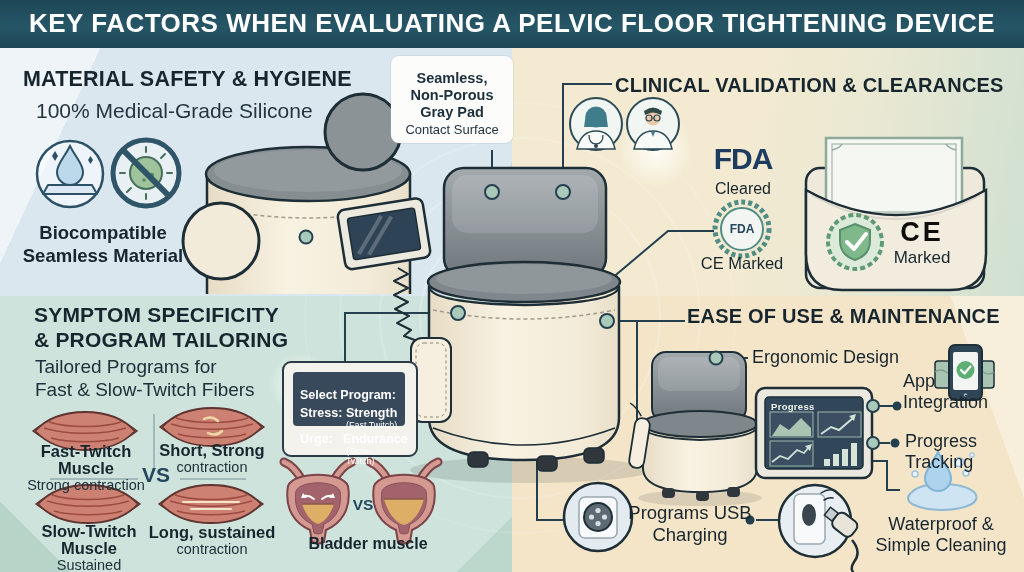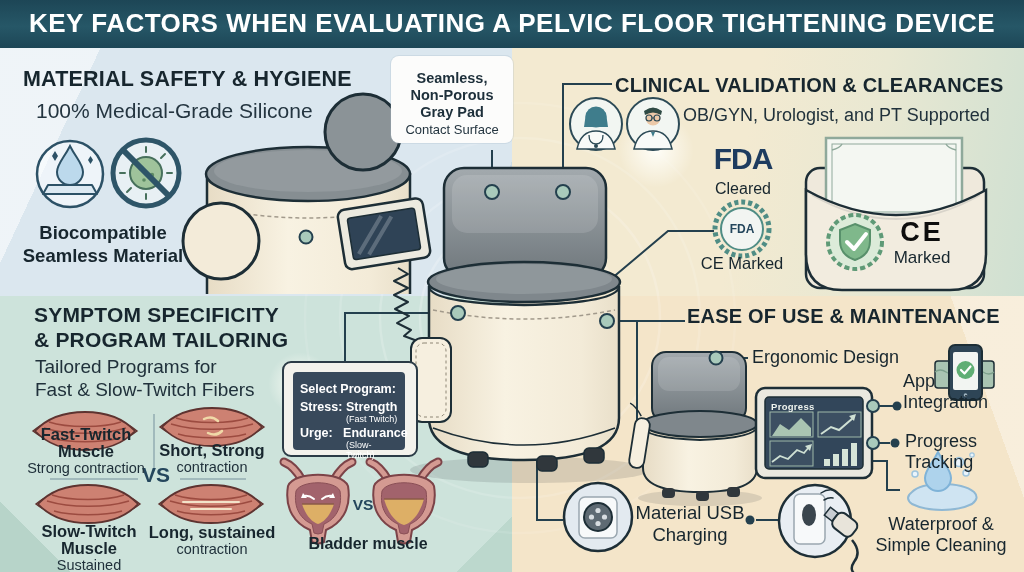--- a/index.html
+++ b/index.html
@@ -53,30 +53,30 @@
   .seal-l{left:696px;top:254px;width:92px;font-size:16.5px;}
   .cert-t{left:830px;top:147px;width:128px;font-size:12.5px;font-weight:800;
           line-height:15.5px;letter-spacing:.4px;color:#2c4a56;}
   .ce{left:892px;top:217px;width:60px;font-size:27px;font-weight:700;letter-spacing:3px;color:#0d0d0d;}
   .ce-m{left:888px;top:248px;width:68px;font-size:17px;}
   .st{left:34px;top:303px;font-size:21px;line-height:24.5px;}
   .ss{left:35px;top:356px;font-size:19px;line-height:22.5px;color:#20313b;}
   .vsm{left:139px;top:463px;width:34px;font-size:21px;font-weight:800;color:#24465c;}
   .mlab .n{font-size:16.5px;font-weight:700;line-height:17px;}
   .mlab .d{font-size:14.5px;line-height:16px;color:#20313b;}
-  .m1{left:18px;top:426px;width:136px;text-align:center;}
+  .m1{left:18px;top:443px;width:136px;text-align:center;}
   .m2{left:146px;top:442px;width:132px;}
   .m3{left:20px;top:523px;width:138px;}
   .m4{left:145px;top:524px;width:134px;}
   .bvs{left:347px;top:496px;width:32px;font-size:15.5px;font-weight:800;color:#24465c;}
   .blab{left:302px;top:535px;width:132px;font-size:16px;font-weight:600;}
   .pframe{left:282px;top:361px;width:132px;height:92px;background:#f3f2ec;
           border:2px solid #2b3b46;border-radius:9px;}
-  .pscreen{left:293px;top:372px;width:112px;height:78px;background:#38495b;border-radius:4px;
-           padding:10px 7px;box-sizing:border-box;color:#fff;}
+  .pscreen{left:293px;top:372px;width:112px;height:54px;background:#38495b;border-radius:4px;
+           padding:16px 7px;box-sizing:border-box;color:#fff;}
   .pscreen .pt{font-size:12.5px;font-weight:700;margin-bottom:4px;}
   .pscreen .pr{font-size:12.5px;font-weight:600;}
   .pscreen .psub{font-size:9px;padding-left:46px;line-height:10px;margin-bottom:2px;}
   .et{left:687px;top:305px;font-size:20px;}
   .erg{left:752px;top:347px;font-size:18px;font-weight:500;}
   .tprog{left:771px;top:401px;font-size:9.5px;font-weight:700;color:#eef3ee;letter-spacing:.3px;}
   .app{left:903px;top:371px;font-size:18px;font-weight:500;line-height:21px;}
   .trk{left:905px;top:431px;font-size:18px;font-weight:500;line-height:21px;}
   .usb{left:626px;top:502px;width:128px;font-size:18.5px;font-weight:500;line-height:22px;}
   .wtp{left:868px;top:514px;width:146px;font-size:18px;font-weight:500;line-height:21px;}
@@ -376,21 +376,20 @@
   <div class="abs bio ctr prel">Biocompatible
 Seamless Material</div>
   <div class="abs pad-card ctr">
     <div class="pad-b prel">Seamless,
 Non-Porous
 Gray Pad</div>
     <div class="pad-s">Contact Surface</div>
   </div>
 
   <div class="abs ct sec-title">CLINICAL VALIDATION &amp; CLEARANCES</div>
-  <div class="abs cs">OB/GYN, Urologist, and PT Supported</div>
   <div class="abs fda ctr">FDA</div>
   <div class="abs fda-c ctr">Cleared</div>
   <div class="abs seal-t ctr">FDA</div>
   <div class="abs seal-l ctr">CE Marked</div>
   <div class="abs ce ctr">CE</div>
   <div class="abs ce-m ctr">Marked</div>
 
   <div class="abs st sec-title prel">SYMPTOM SPECIFICITY
 &amp; PROGRAM TAILORING</div>
   <div class="abs ss prel">Tailored Programs for
@@ -424,18 +423,18 @@
     <div class="psub">(Slow-Twitch)</div>
   </div>
 
   <div class="abs et sec-title">EASE OF USE &amp; MAINTENANCE</div>
   <div class="abs erg">Ergonomic Design</div>
   <div class="abs tprog">Progress</div>
   <div class="abs app prel">App
 Integration</div>
   <div class="abs trk prel">Progress
 Tracking</div>
-  <div class="abs usb ctr prel">Material USB
+  <div class="abs usb ctr prel">Programs USB
 Charging</div>
   <div class="abs wtp ctr prel">Waterproof &amp;
 Simple Cleaning</div>
 
 </div>
 
 </body></html>

